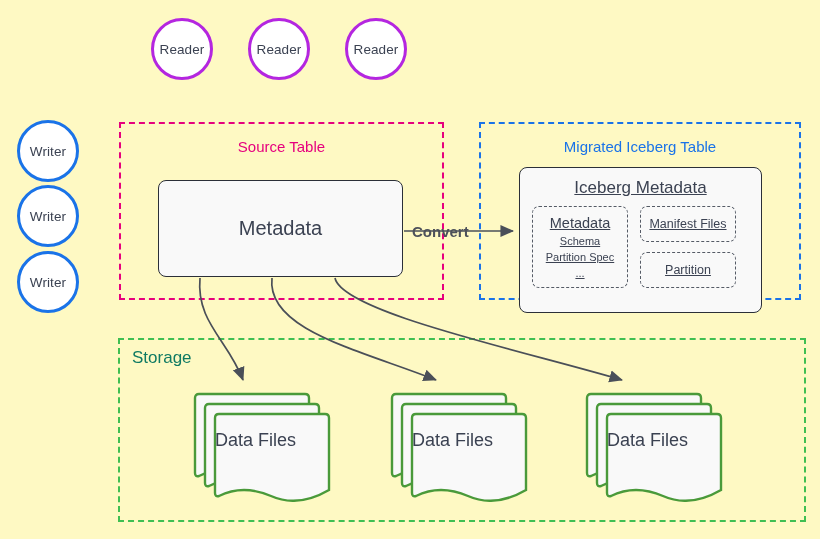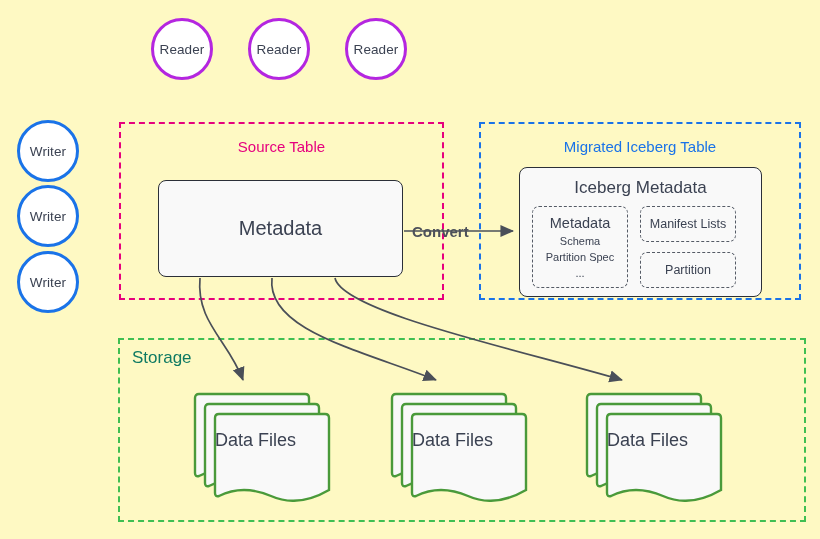--- a/index.html
+++ b/index.html
@@ -157,31 +157,31 @@
   <div class="group source" style="left:119px; top:122px; width:325px; height:178px;">
     <div class="group-title">Source Table</div>
   </div>
   <div class="card source-meta" style="left:158px; top:180px; width:245px; height:97px;">
     <div class="title">Metadata</div>
   </div>
 
   <div class="group iceberg" style="left:479px; top:122px; width:322px; height:178px;">
     <div class="group-title">Migrated Iceberg Table</div>
   </div>
-  <div class="card iceberg-meta" style="left:519px; top:167px; width:243px; height:130px;">
+  <div class="card iceberg-meta" style="left:519px; top:167px; width:243px; height:146px;text-decoration:underline;">
     <div class="title">Iceberg Metadata</div>
     <div class="iceberg-inner">
       <div class="dbox meta">
         <div class="t1">Metadata</div>
         <div class="t2">Schema</div>
         <div class="t2">Partition Spec</div>
         <div class="t2">...</div>
       </div>
       <div class="rightstack">
-        <div class="dbox small">Manifest Lists</div>
+        <div class="dbox small">Manifest Files</div>
         <div class="dbox small">Partition</div>
       </div>
     </div>
   </div>
 
   <div class="group storage" style="left:118px; top:338px; width:688px; height:184px;">
     <div class="group-title">Storage</div>
   </div>
 
   <div class="filestack" style="left:193px; top:392px;">

